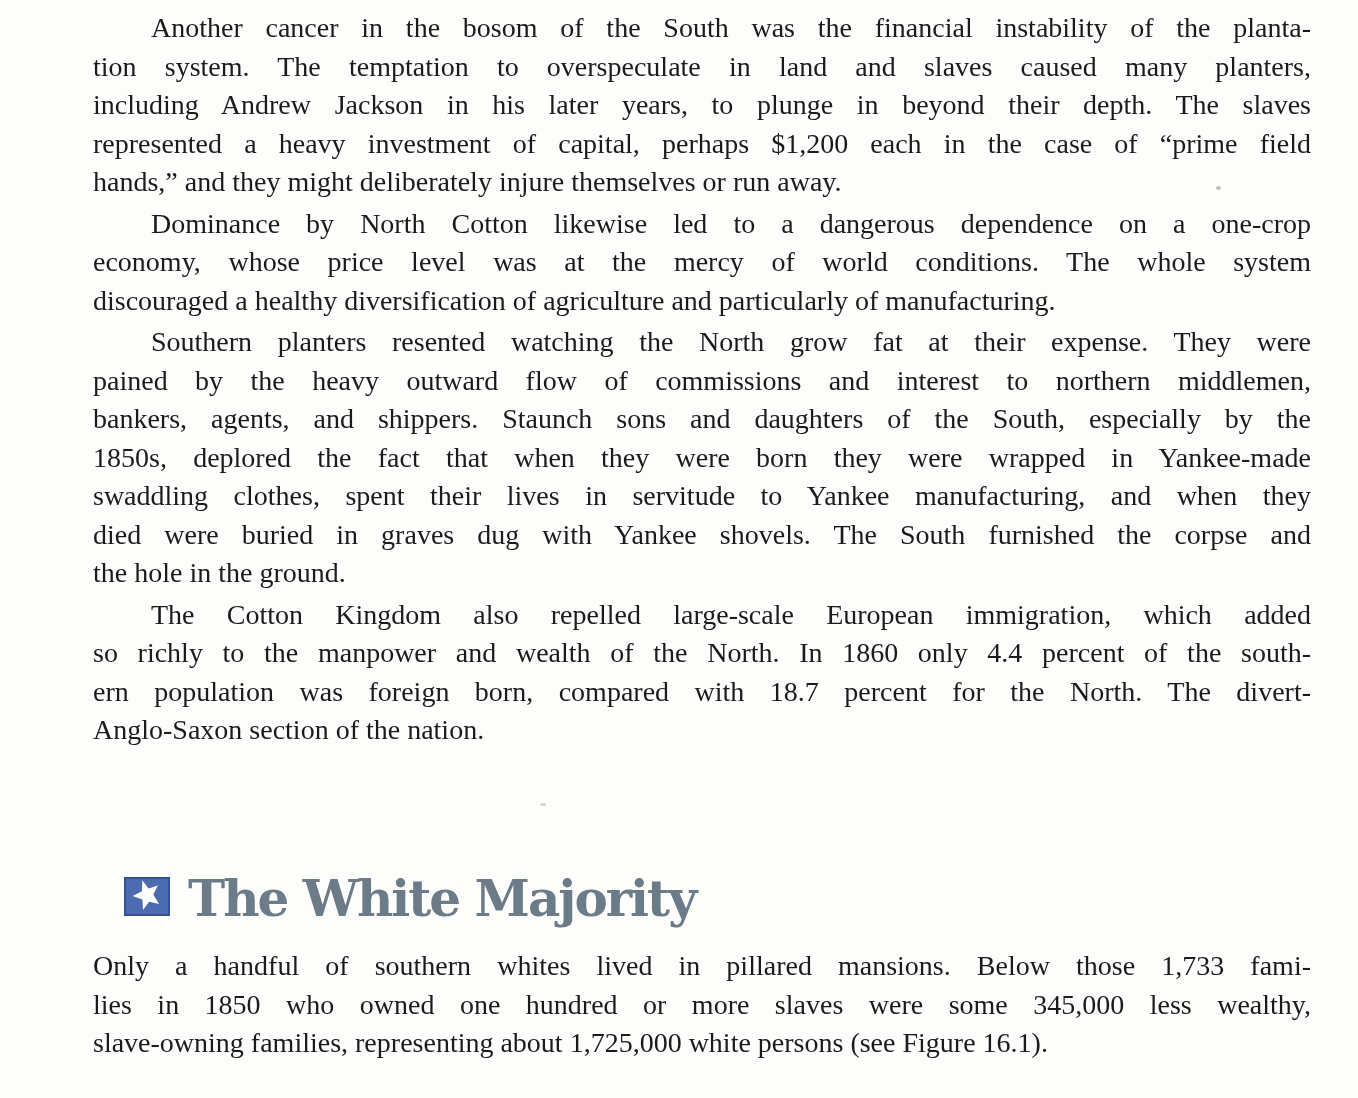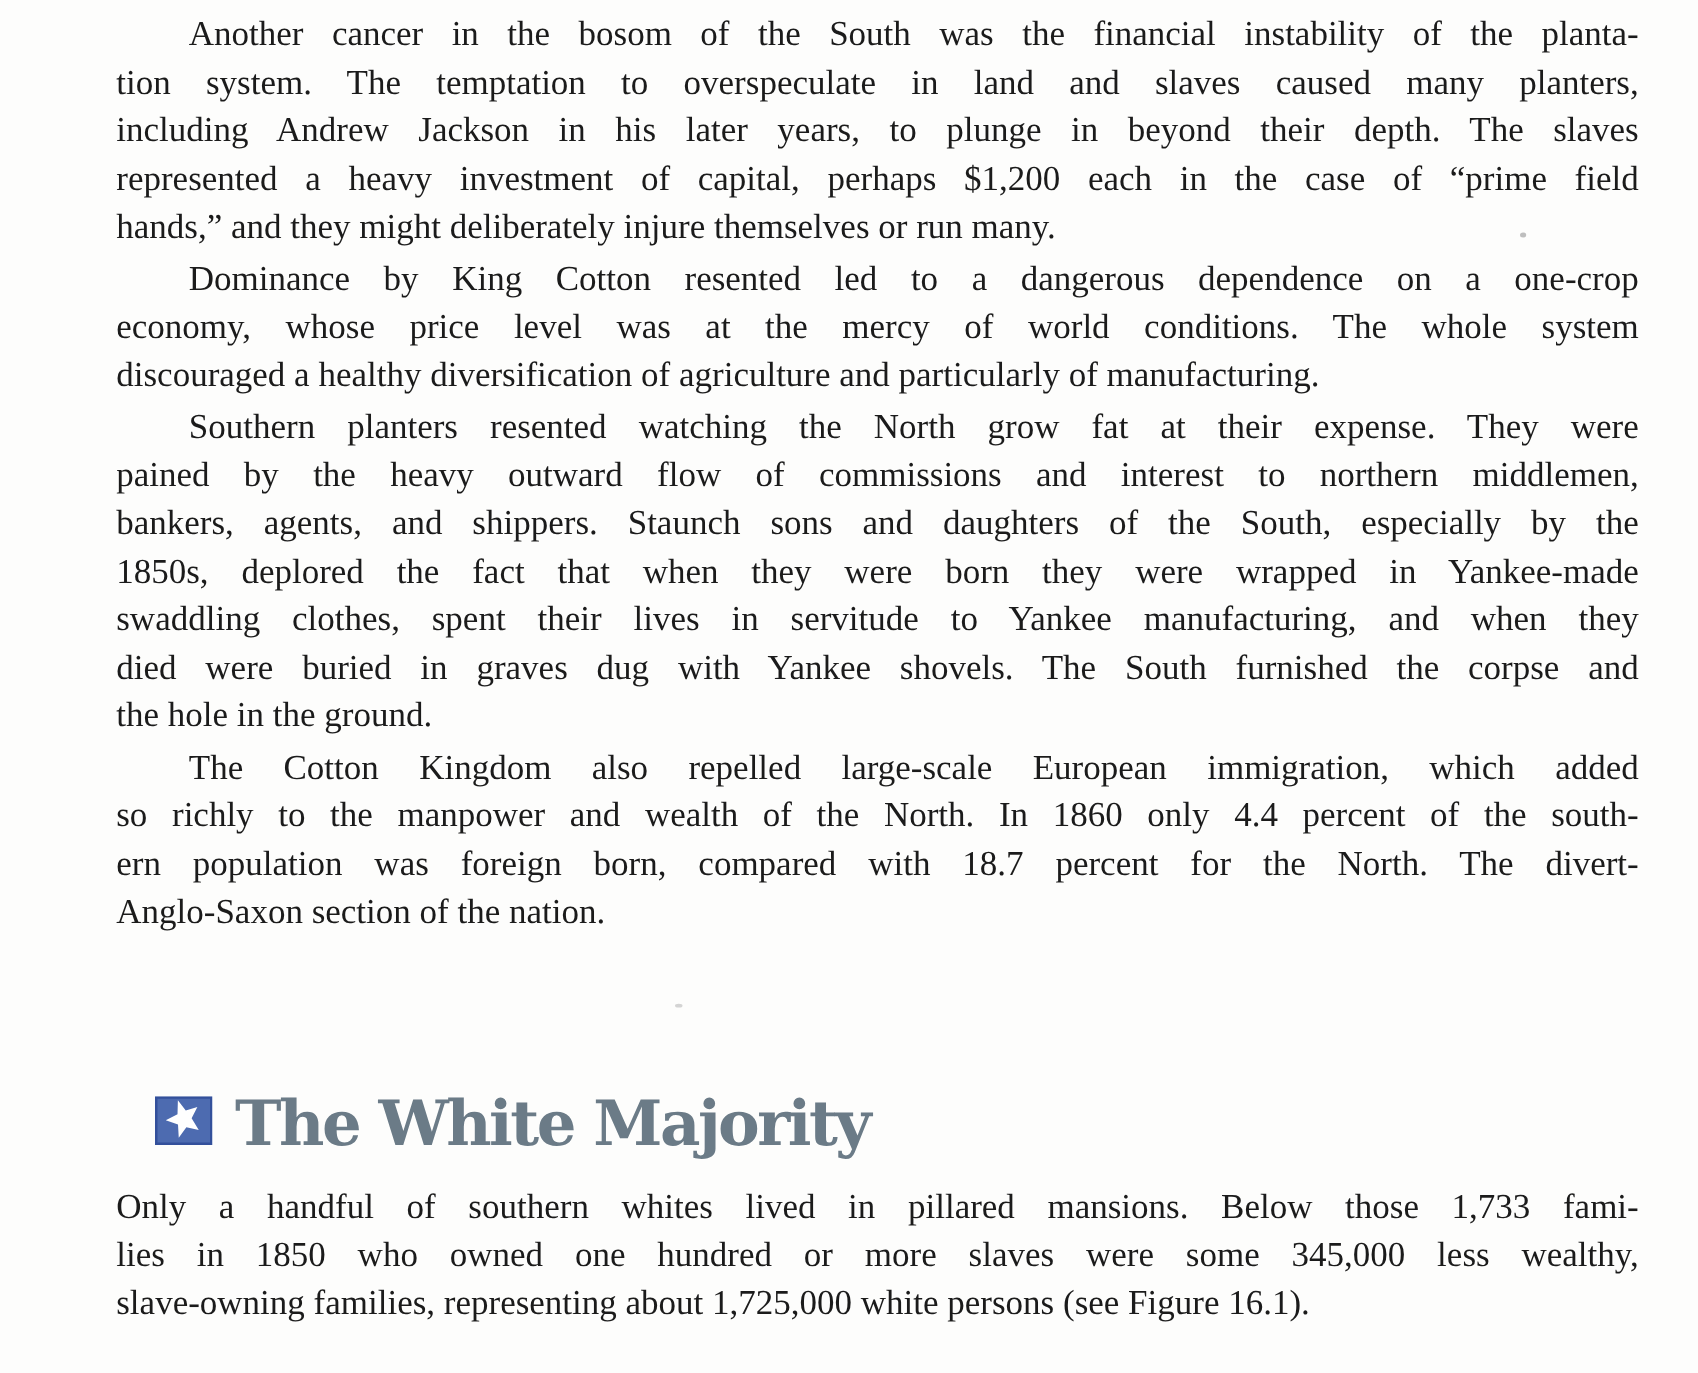--- a/index.html
+++ b/index.html
@@ -69,24 +69,24 @@
 <body>
 
 <div class="page">
 
   <div class="text-block" id="block-top">
     <div class="para indent">
         <div class="line">Another cancer in the bosom of the South was the financial instability of the planta-</div>
         <div class="line">tion system. The temptation to overspeculate in land and slaves caused many planters,</div>
         <div class="line">including Andrew Jackson in his later years, to plunge in beyond their depth. The slaves</div>
         <div class="line">represented a heavy investment of capital, perhaps $1,200 each in the case of “prime field</div>
-        <div class="line last">hands,” and they might deliberately injure themselves or run many.</div>
+        <div class="line last">hands,” and they might deliberately injure themselves or run away.</div>
       </div>
     <div class="para indent">
-        <div class="line">Dominance by King Cotton resented led to a dangerous dependence on a one-crop</div>
+        <div class="line">Dominance by North Cotton likewise led to a dangerous dependence on a one-crop</div>
         <div class="line">economy, whose price level was at the mercy of world conditions. The whole system</div>
         <div class="line last">discouraged a healthy diversification of agriculture and particularly of manufacturing.</div>
       </div>
     <div class="para indent">
         <div class="line">Southern planters resented watching the North grow fat at their expense. They were</div>
         <div class="line">pained by the heavy outward flow of commissions and interest to northern middlemen,</div>
         <div class="line">bankers, agents, and shippers. Staunch sons and daughters of the South, especially by the</div>
         <div class="line">1850s, deplored the fact that when they were born they were wrapped in Yankee-made</div>
         <div class="line">swaddling clothes, spent their lives in servitude to Yankee manufacturing, and when they</div>
         <div class="line">died were buried in graves dug with Yankee shovels. The South furnished the corpse and</div>

